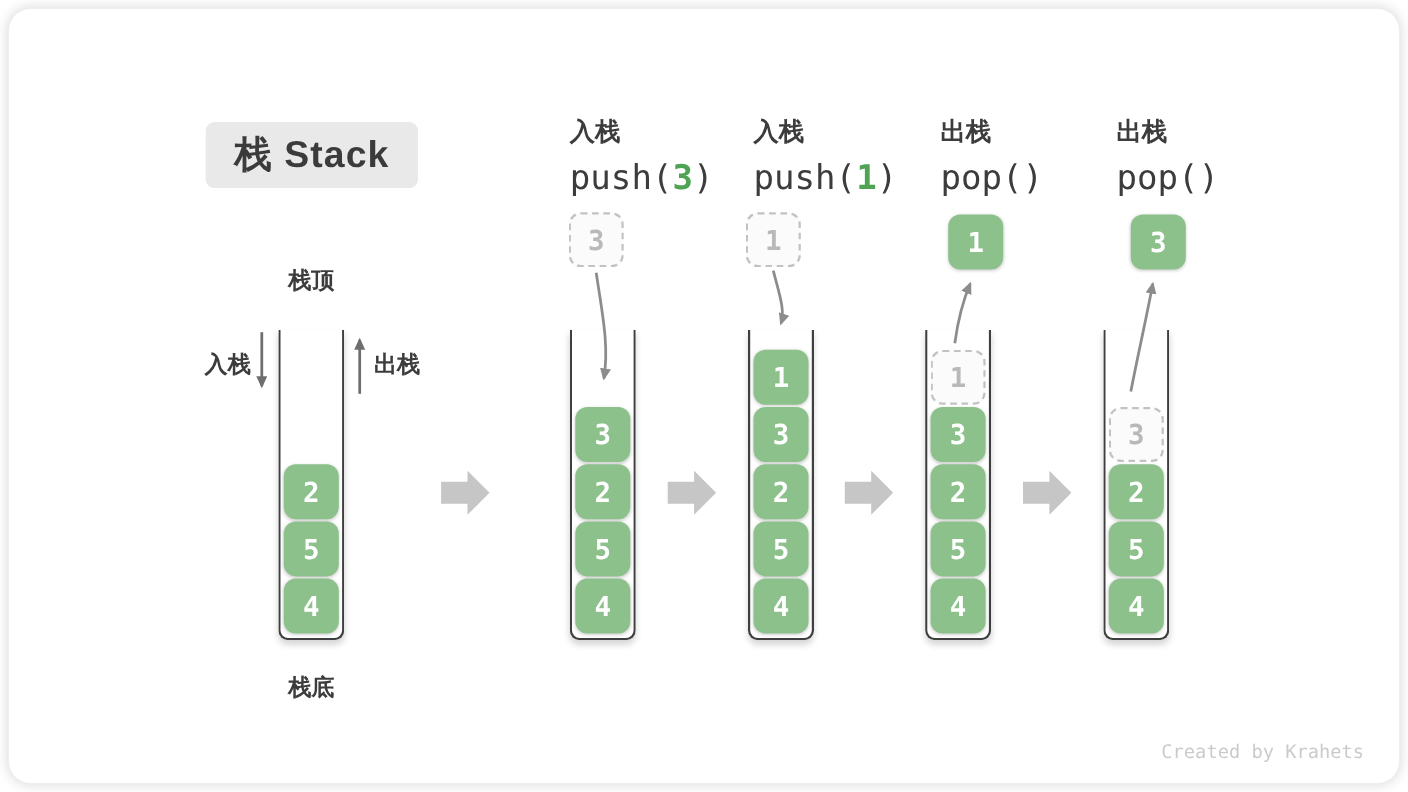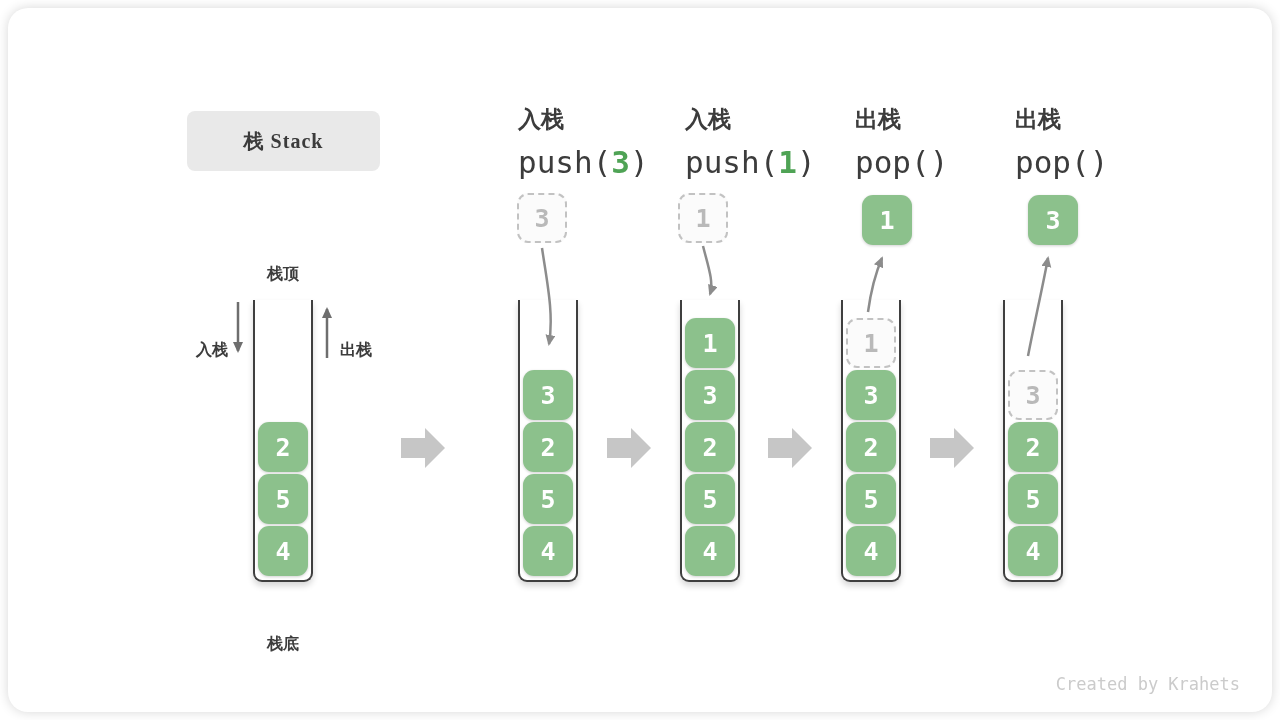--- a/index.html
+++ b/index.html
@@ -1,23 +1,23 @@
 <!DOCTYPE html>
 <html><head>
 <meta charset="utf-8">
 <style>
   html,body{margin:0;padding:0;background:#ffffff;}
   .stage{position:relative;width:1280px;height:720px;font-family:"Liberation Sans",sans-serif;overflow:hidden;}
   .card{position:absolute;left:8px;top:8px;width:1264px;height:704px;background:#ffffff;border-radius:20px;
         box-shadow:0 0 12px rgba(0,0,0,.16);}
   .abs{position:absolute;}
   .title-box{left:187px;top:111px;width:193px;height:60px;background:#e9e9e9;border-radius:8px;
-             display:flex;align-items:center;justify-content:center;font-family:Liberation Serif, serif;
-             font-size:20px;font-weight:600;color:#3b3b3b;letter-spacing:1px;}
-  .cjk-label{font-weight:700;color:#3c3c3c;font-size:16px;line-height:26px;margin-top:18px;}
+             display:flex;align-items:center;justify-content:center;font-family:Liberation Sans, sans-serif;
+             font-size:34px;font-weight:600;color:#3b3b3b;letter-spacing:1px;}
+  .cjk-label{font-weight:700;color:#3c3c3c;font-size:21px;line-height:26px;}
   .centered{text-align:center;}
   .op-cjk{font-weight:700;color:#3c3c3c;font-size:23px;}
   .op-code{font-family:"DejaVu Sans Mono",monospace;font-size:31px;color:#3c3c3c;}
   .op-code .arg{color:#4fa355;font-weight:700;}
   .container{width:60px;height:282px;border-left:2px solid #3f3f3f;border-right:2px solid #3f3f3f;
              border-bottom:2px solid #3f3f3f;border-radius:0 0 9px 9px;box-sizing:border-box;
              box-shadow:0 4px 6px rgba(0,0,0,.16);background:#ffffff;}
   .item{width:50px;height:50px;background:#8cc18c;border-radius:11px;display:flex;align-items:center;
         justify-content:center;color:#ffffff;font-family:"DejaVu Sans Mono",monospace;font-size:25px;
         font-weight:700;box-shadow:0 1px 3px rgba(0,0,0,.18);}

